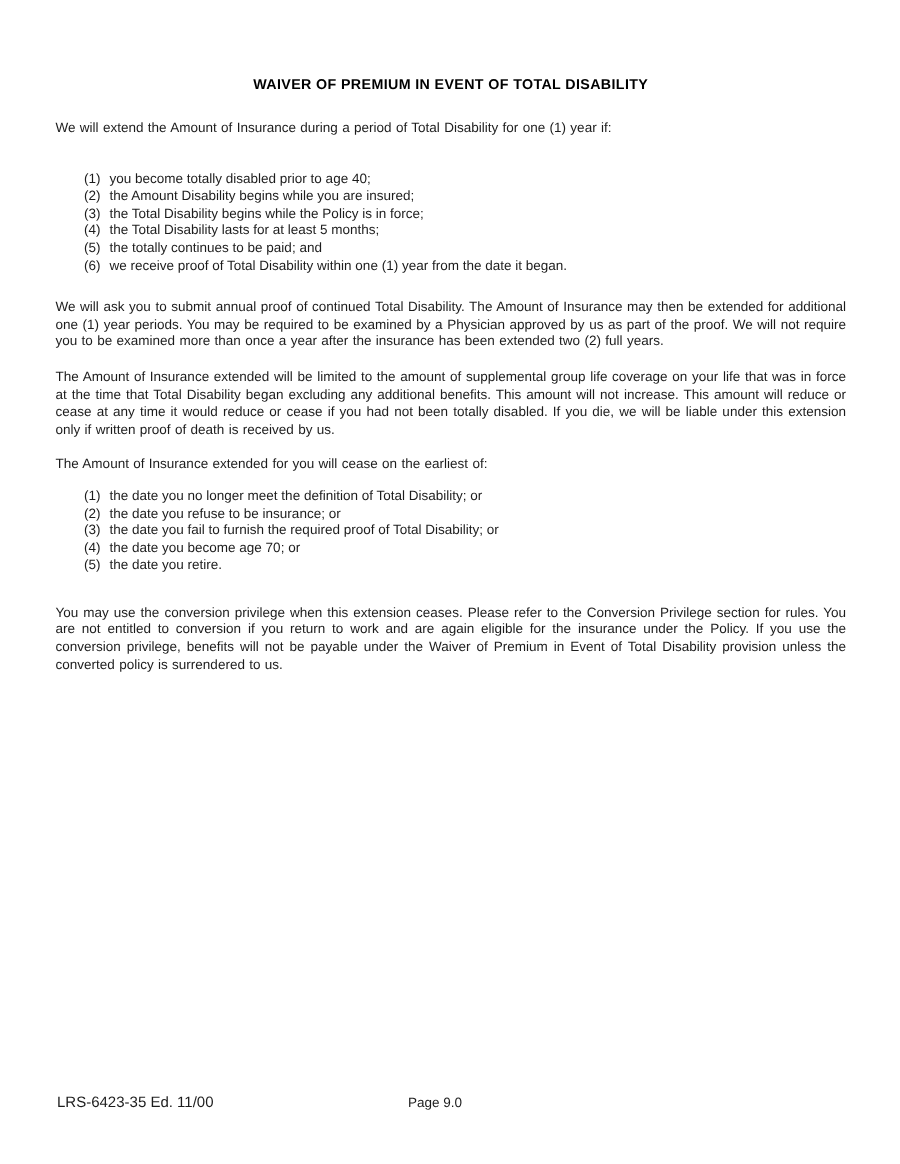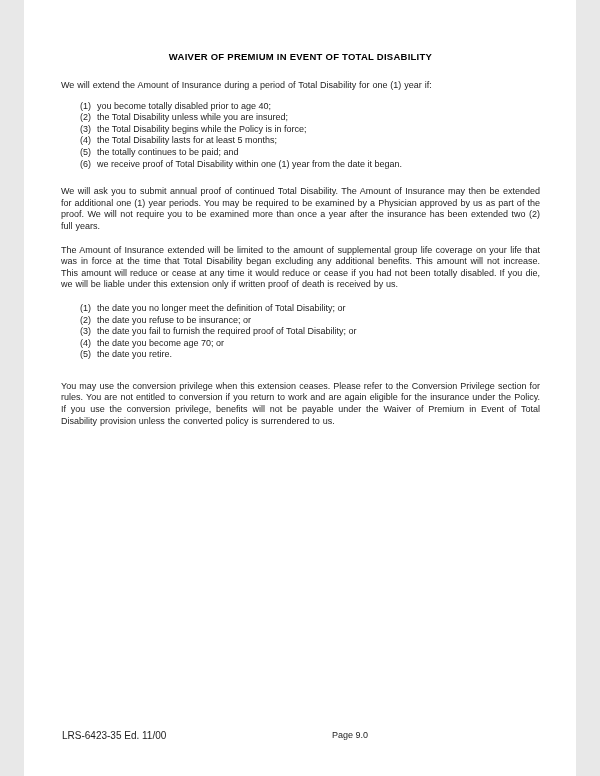--- a/index.html
+++ b/index.html
@@ -1,18 +1,18 @@
 <!DOCTYPE html>
 <html><head>
 <meta charset="utf-8">
 <style>
   html, body { margin: 0; padding: 0; background: #e8e8e8; }
   .page {
     position: relative;
-    width: 552px;
+    width: 600px;
     height: 776px;
     background: #ffffff;
     font-family: "Liberation Sans", sans-serif;
     color: #1c1c1c;
     overflow: hidden;
     margin: 0 auto;
   }
   .content {
     position: absolute;
     left: 37px;
@@ -28,21 +28,21 @@
     color: #000000;
     margin: 0 0 17px 0;
   }
   .para {
     font-size: 9px;
     line-height: 11.6px;
     text-align: justify;
     margin: 0 0 12px 0;
     word-spacing: 0.4px;
   }
-  .para.intro { margin-bottom: 9px; }
+  .para.intro { margin-bottom: 22px; }
   .para.cease-intro { margin-bottom: 9px; }
   .num-list {
     margin: 0 0 16px 19px;
   }
   .num-list.cease { margin-bottom: 20px; }
   .list-row {
     display: flex;
     font-size: 9px;
     line-height: 11.6px;
   }
@@ -57,41 +57,40 @@
     top: 730px;
     font-size: 10px;
     line-height: 11px;
   }
   .footer-page {
     position: absolute;
     left: 272px;
     top: 730px;
     font-size: 9px;
     line-height: 11px;
-    margin-left: 36px;
   }
 </style>
 </head>
 <body>
 
 <div class="page">
   <div class="content">
 
     <h1 class="doc-title">WAIVER OF PREMIUM IN EVENT OF TOTAL DISABILITY</h1>
 
     <p class="para intro">We will extend the Amount of Insurance during a period of Total Disability for one (1) year if:</p>
 
     <div class="num-list">
       <div class="list-row">
         <span class="list-num">(1)</span>
         <span class="list-text">you become totally disabled prior to age 40;</span>
       </div>
       <div class="list-row">
         <span class="list-num">(2)</span>
-        <span class="list-text">the Total Disability unless while you are insured;</span>
+        <span class="list-text">the Amount Disability begins while you are insured;</span>
       </div>
       <div class="list-row">
         <span class="list-num">(3)</span>
         <span class="list-text">the Total Disability begins while the Policy is in force;</span>
       </div>
       <div class="list-row">
         <span class="list-num">(4)</span>
         <span class="list-text">the Total Disability lasts for at least 5 months;</span>
       </div>
       <div class="list-row">
@@ -102,20 +101,21 @@
         <span class="list-num">(6)</span>
         <span class="list-text">we receive proof of Total Disability within one (1) year from the date it began.</span>
       </div>
     </div>
 
 
     <p class="para">We will ask you to submit annual proof of continued Total Disability.  The Amount of Insurance may then be extended for additional one (1) year periods.  You may be required to be examined by a Physician approved by us as part of the proof.  We will not require you to be examined more than once a year after the insurance has been extended two (2) full years.</p>
 
     <p class="para">The Amount of Insurance extended will be limited to the amount of supplemental group life coverage on your life that was in force at the time that Total Disability began excluding any additional benefits.  This amount will not increase.  This amount will reduce or cease at any time it would reduce or cease if you had not been totally disabled.  If you die, we will be liable under this extension only if written proof of death is received by us.</p>
 
+    <p class="para cease-intro">The Amount of Insurance extended for you will cease on the earliest of:</p>
 
     <div class="num-list cease">
       <div class="list-row">
         <span class="list-num">(1)</span>
         <span class="list-text">the date you no longer meet the definition of Total Disability; or</span>
       </div>
       <div class="list-row">
         <span class="list-num">(2)</span>
         <span class="list-text">the date you refuse to be insurance; or</span>
       </div>

